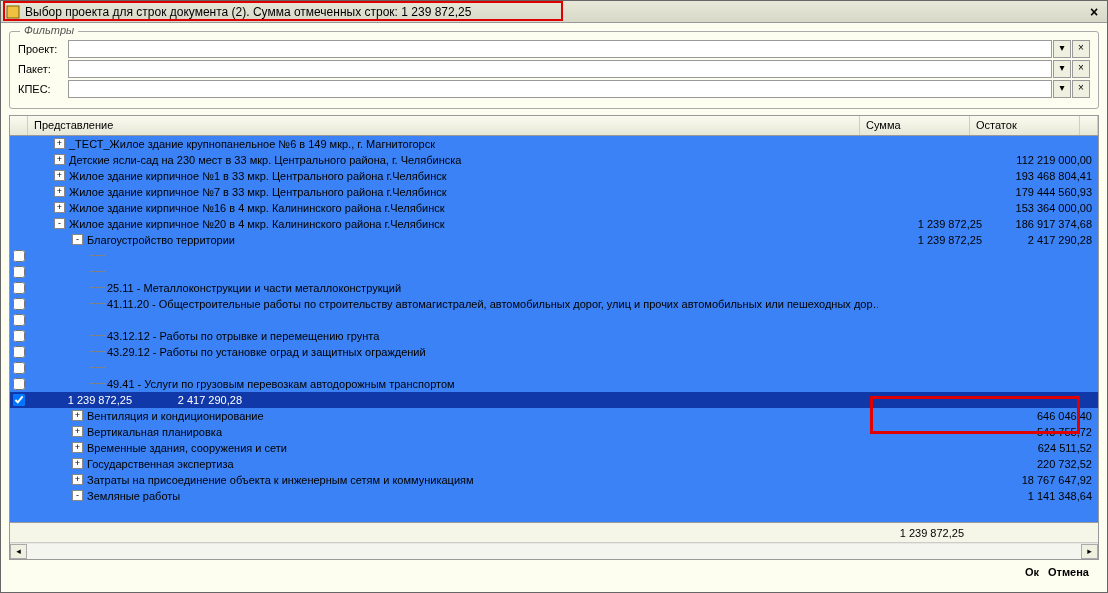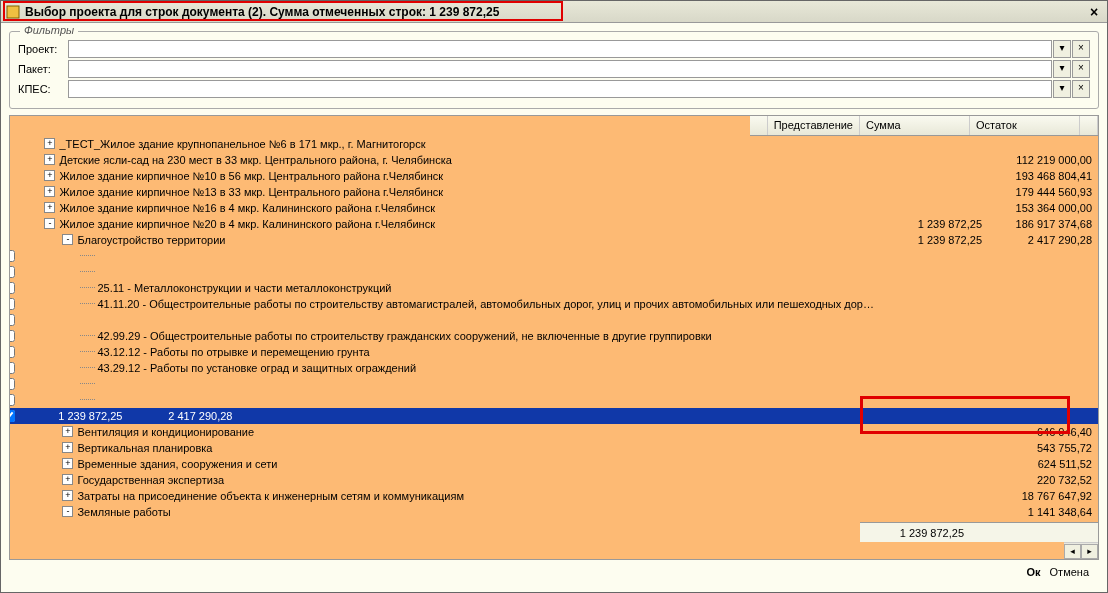--- a/index.html
+++ b/index.html
@@ -1,30 +1,30 @@
 <!DOCTYPE html>
 <html><head>
 <meta charset="utf-8">
 <style>
 * { box-sizing: border-box; }
 body { margin: 0; font-family: Tahoma, Arial, sans-serif; font-size: 11px; background: #fdfdf0; overflow: hidden; }
 .window { width: 1108px; height: 593px; background: #fdfdf0; border: 1px solid #666; display: flex; flex-direction: column; }
 .titlebar { height: 22px; background: linear-gradient(to bottom, #e8e8d8, #d8d8c8); display: flex; align-items: center; padding: 0 4px; border-bottom: 1px solid #999; position: relative; }
 .titlebar-icon { width: 16px; height: 16px; margin-right: 4px; display: inline-block; }
-.titlebar-text { font-size: 12px; font-weight: bold; }
+.titlebar-text { font-size: 12px; font-weight: normal; }
 .title-highlight { border: 2px solid #e00000; position: absolute; left: 2px; top: 0; height: 20px; width: 560px; pointer-events: none; }
 .close-btn { margin-left: auto; font-weight: bold; font-size: 14px; cursor: pointer; width: 18px; text-align: center; }
 .content { flex: 1; padding: 8px; display: flex; flex-direction: column; }
 .fieldset { border: 1px solid #aaa; border-radius: 3px; padding: 6px 8px 8px 8px; margin-bottom: 4px; position: relative; }
 .legend { position: absolute; top: -8px; left: 10px; background: #fdfdf0; padding: 0 4px; font-style: italic; color: #555; font-size: 11px; }
 .filter-row { display: flex; align-items: center; margin: 2px 0; }
 .filter-label { width: 50px; }
 .filter-input { flex: 1; height: 18px; border: 1px solid #999; background: #fff; padding: 0 2px; font-size: 11px; }
 .filter-btn { width: 18px; height: 18px; border: 1px solid #999; background: #f0f0e0; margin-left: 1px; text-align: center; line-height: 14px; cursor: pointer; font-size: 10px; }
-.grid-container { flex: 1; border: 1px solid #999; background: #fdba74; display: flex; flex-direction: column; overflow: hidden; margin-top: 2px; align-items: flex-end; }
+.grid-container { flex: 1; border: 1px solid #999; background: #3b82f6; display: flex; flex-direction: column; overflow: hidden; margin-top: 2px; }
 .grid-header { display: flex; background: linear-gradient(to bottom, #fafaf0, #e8e8d8); border-bottom: 1px solid #999; height: 20px; }
 .grid-header-cell { border-right: 1px solid #ccc; padding: 3px 6px; font-size: 11px; }
 .col-check { width: 18px; flex: 0 0 18px; }
 .col-name { flex: 1; }
 .col-sum { width: 110px; flex: 0 0 110px; text-align: right; }
 .col-rem { width: 110px; flex: 0 0 110px; text-align: right; }
 .col-scroll { width: 18px; flex: 0 0 18px; }
 .grid-body { flex: 1; overflow-y: scroll; overflow-x: hidden; position: relative; }
 .grid-row { display: flex; height: 16px; align-items: center; border-bottom: 1px dotted transparent; }
 .grid-row.selected { background: #1038a8; color: #fff; }
@@ -34,21 +34,21 @@
 .cell-sum { width: 110px; flex: 0 0 110px; text-align: right; padding: 0 6px; }
 .cell-rem { width: 110px; flex: 0 0 110px; text-align: right; padding: 0 6px; }
 .expander { width: 11px; height: 11px; border: 1px solid #888; display: inline-flex; align-items: center; justify-content: center; font-size: 9px; line-height: 1; margin-right: 4px; background: #fff; color: #000; flex-shrink: 0; }
 .grid-footer { display: flex; background: #f5f5e8; border-top: 1px solid #999; height: 20px; align-items: center; position: relative; }
 .footer-sum { width: 110px; text-align: right; padding: 0 6px; }
 .footer-scroll { width: 18px; }
 .hscroll { height: 17px; background: #e8e8e0; border-top: 1px solid #ccc; display: flex; align-items: center; }
 .hscroll-btn { width: 17px; height: 15px; border: 1px solid #aaa; background: #f0f0e0; display: flex; align-items: center; justify-content: center; font-size: 9px; }
 .hscroll-track { flex: 1; height: 15px; background: #f5f5f0; }
 .buttons { padding: 6px 10px; text-align: right; }
-.buttons span { margin-left: 6px; cursor: pointer; }
+.buttons span { margin-left: 6px; cursor: pointer; font-weight: bold; }
 .buttons .ok { font-weight: bold; }
 .highlight-box { border: 3px solid #e00000; position: absolute; pointer-events: none; z-index: 10; }
 .grid-body::-webkit-scrollbar { width: 17px; }
 .grid-body::-webkit-scrollbar-track { background: #f0f0e8; }
 .grid-body::-webkit-scrollbar-thumb { background: #d0d0c0; border: 1px solid #aaa; }
 .grid-body::-webkit-scrollbar-button { background: #e8e8d8; border: 1px solid #aaa; height: 17px; }
 </style>
 </head>
 <body>
 
@@ -101,51 +101,51 @@
         <div class="grid-header-cell col-scroll"></div>
       </div>
 
       <div class="grid-body" id="grid-body">
         <div class="highlight-box" id="row-highlight" style="display: block; left: 860px; top: 260px; width: 210px; height: 38px;"></div>
       <div class="grid-row">
             <div class="cell-check"></div>
             <div class="cell-name">
               <span style="display: inline-block; width: 26px; flex-shrink: 0;"></span>
               <span class="expander">+</span>
-              <span>_ТЕСТ_Жилое здание крупнопанельное №6 в 171 мкр., г. Магнитогорск</span>
+              <span>_ТЕСТ_Жилое здание крупнопанельное №6 в 149 мкр., г. Магнитогорск</span>
             </div>
             <div class="cell-sum"></div>
             <div class="cell-rem"></div>
           </div>
           <div class="grid-row">
             <div class="cell-check"></div>
             <div class="cell-name">
               <span style="display: inline-block; width: 26px; flex-shrink: 0;"></span>
               <span class="expander">+</span>
               <span>Детские ясли-сад на 230 мест в 33 мкр. Центрального района, г. Челябинска</span>
             </div>
             <div class="cell-sum"></div>
             <div class="cell-rem">112 219 000,00</div>
           </div>
           <div class="grid-row">
             <div class="cell-check"></div>
             <div class="cell-name">
               <span style="display: inline-block; width: 26px; flex-shrink: 0;"></span>
               <span class="expander">+</span>
-              <span>Жилое здание кирпичное №10 в 56 мкр. Центрального района г.Челябинск</span>
+              <span>Жилое здание кирпичное №1 в 33 мкр. Центрального района г.Челябинск</span>
             </div>
             <div class="cell-sum"></div>
             <div class="cell-rem">193 468 804,41</div>
           </div>
           <div class="grid-row">
             <div class="cell-check"></div>
             <div class="cell-name">
               <span style="display: inline-block; width: 26px; flex-shrink: 0;"></span>
               <span class="expander">+</span>
-              <span>Жилое здание кирпичное №13 в 33 мкр. Центрального района г.Челябинск</span>
+              <span>Жилое здание кирпичное №7 в 33 мкр. Центрального района г.Челябинск</span>
             </div>
             <div class="cell-sum"></div>
             <div class="cell-rem">179 444 560,93</div>
           </div>
           <div class="grid-row">
             <div class="cell-check"></div>
             <div class="cell-name">
               <span style="display: inline-block; width: 26px; flex-shrink: 0;"></span>
               <span class="expander">+</span>
               <span>Жилое здание кирпичное №16 в 4 мкр. Калининского района г.Челябинск</span>
@@ -226,32 +226,20 @@
             <div class="cell-sum"></div>
             <div class="cell-rem"></div>
           </div>
           <div class="grid-row">
             <div class="cell-check">
               <input type="checkbox" style="">
             </div>
             <div class="cell-name">
               <span style="display: inline-block; width: 62px; flex-shrink: 0;"></span>
               <span style="display: inline-block; width: 15px; flex-shrink: 0; border-top: 1px dotted rgb(136, 136, 136); height: 1px; margin-right: 2px;"></span>
-              <span>42.99.29 - Общестроительные работы по строительству гражданских сооружений, не включенные в другие группировки</span>
-            </div>
-            <div class="cell-sum"></div>
-            <div class="cell-rem"></div>
-          </div>
-          <div class="grid-row">
-            <div class="cell-check">
-              <input type="checkbox" style="">
-            </div>
-            <div class="cell-name">
-              <span style="display: inline-block; width: 62px; flex-shrink: 0;"></span>
-              <span style="display: inline-block; width: 15px; flex-shrink: 0; border-top: 1px dotted rgb(136, 136, 136); height: 1px; margin-right: 2px;"></span>
               <span>43.12.12 - Работы по отрывке и перемещению грунта</span>
             </div>
             <div class="cell-sum"></div>
             <div class="cell-rem"></div>
           </div>
           <div class="grid-row">
             <div class="cell-check">
               <input type="checkbox" style="">
             </div>
             <div class="cell-name">
@@ -273,20 +261,21 @@
             <div class="cell-sum"></div>
             <div class="cell-rem"></div>
           </div>
           <div class="grid-row">
             <div class="cell-check">
               <input type="checkbox" style="">
             </div>
             <div class="cell-name">
               <span style="display: inline-block; width: 62px; flex-shrink: 0;"></span>
               <span style="display: inline-block; width: 15px; flex-shrink: 0; border-top: 1px dotted rgb(136, 136, 136); height: 1px; margin-right: 2px;"></span>
+              <span>49.41 - Услуги по грузовым перевозкам автодорожным транспортом</span>
             </div>
             <div class="cell-sum"></div>
             <div class="cell-rem"></div>
           </div>
           <div class="grid-row selected">
             <div class="cell-check">
               <input type="checkbox" checked="" style="">
             </div>
             <div class="cell-sum">1 239 872,25</div>
             <div class="cell-rem">2 417 290,28</div>

